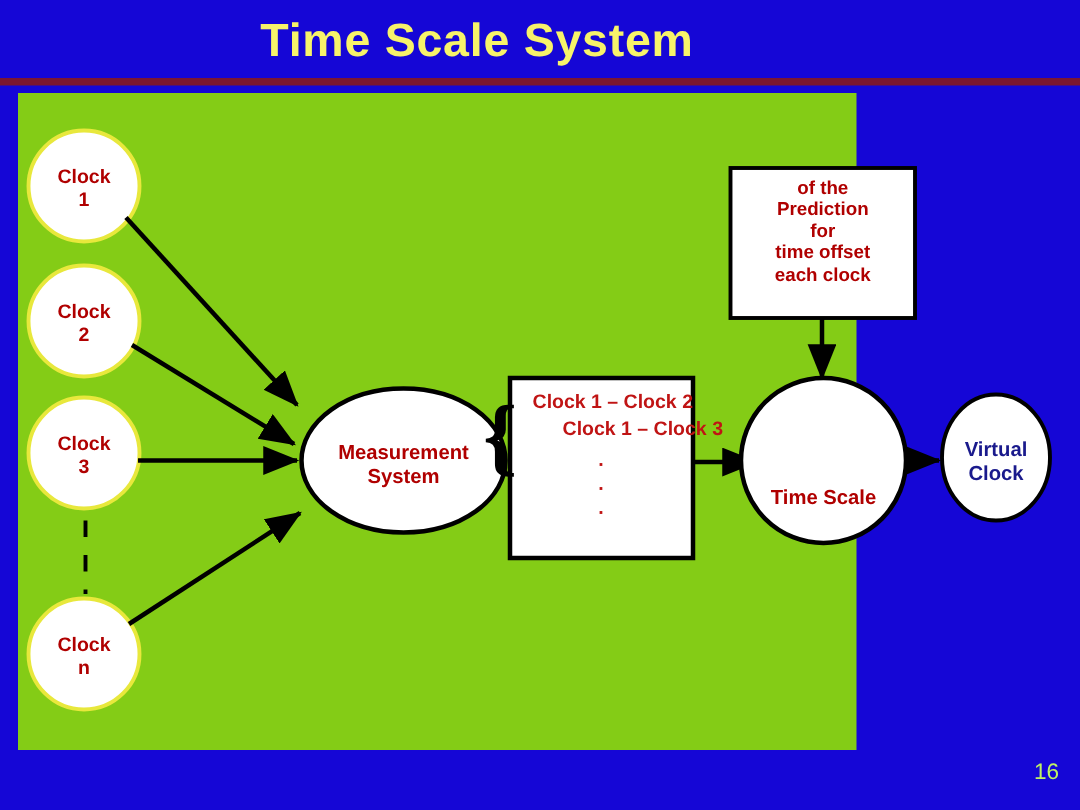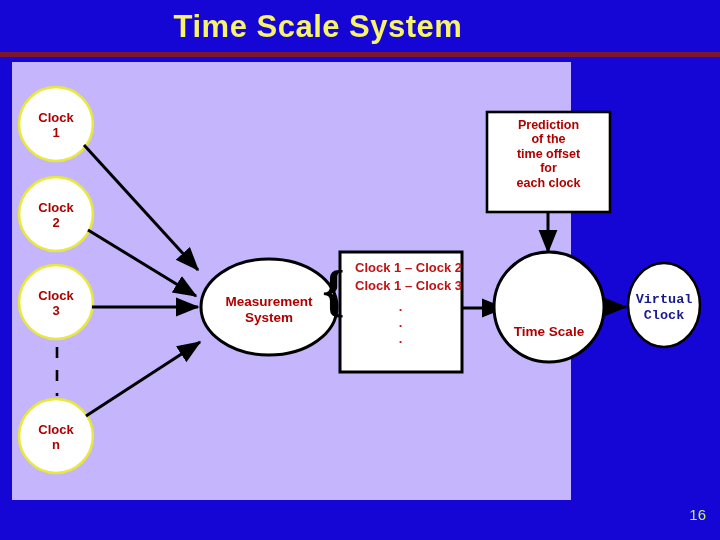--- a/index.html
+++ b/index.html
@@ -29,21 +29,21 @@
   }
   .title-rule{
     position:absolute;left:0;top:52px;width:720px;height:5px;
     background:#7a1630;
   }
 
   
   .canvas{
     position:absolute;left:12px;top:62px;
     width:559px;height:438px;
-    background:#c4b5fd;
+    background:#84cc16;
   }
 
   
   .page-num{
     position:absolute;right:14px;top:506px;
     color:#bef264;font-size:15px;font-weight:normal;
     font-family:"Liberation Sans", sans-serif;
   }
 
   
@@ -51,21 +51,21 @@
 
   
   .node-label{
     position:absolute;
     text-align:center;
     font-weight:bold;
     line-height:1.15;
     pointer-events:none;
   }
   .lbl-red{color:#b00000;}
-  .lbl-navy{color:#1a1a8c;font-family:Liberation Mono, monospace;}
+  .lbl-navy{color:#1a1a8c;}
 
   .clock-label{font-size:13px;}
   .meas-label{font-size:13.5px;}
   .pred-label{font-size:12.5px;}
   .tsa-label{font-size:13.5px;}
   .vc-label{font-size:13.5px;}
 
   .diffbox-text{
     position:absolute;
     font-size:13px;font-weight:bold;color:#c01414;
@@ -150,32 +150,32 @@
     </div>
 
     <div class="node-label meas-label lbl-red" style="left:187px;top:232px;width:140px;">
       <div>Measurement</div>
       <div>System</div>
     </div>
 
     <div class="brace" style="left:310px;top:200px;">{</div>
 
     <div class="diffbox-text" style="left:328px;top:198px;width:122px;">Clock 1 – Clock 2</div>
-    <div class="diffbox-text" style="left:328px;top:216px;width:122px;">Clock 1 – Clock 3</div>
+    <div class="diffbox-text" style="left:348px;top:216px;width:122px;">Clock 1 – Clock 3</div>
 
     <div class="dot-col" style="left:328px;top:241px;width:122px;">·</div>
     <div class="dot-col" style="left:328px;top:257px;width:122px;">·</div>
     <div class="dot-col" style="left:328px;top:273px;width:122px;">·</div>
 
 
     <div class="node-label pred-label lbl-red" style="left:475px;top:56px;width:123px;">
+      <div>of the</div>
       <div>Prediction</div>
-      <div>of the</div>
+      <div>for</div>
       <div>time offset</div>
-      <div>for</div>
       <div>each clock</div>
     </div>
 
     <div class="node-label tsa-label lbl-red" style="left:477px;top:232px;width:120px;margin-top:30px;">
       <div>Time Scale</div>
     </div>
 
     <div class="node-label vc-label lbl-navy" style="left:614px;top:230px;width:76px;">
       <div>Virtual</div>
       <div>Clock</div>

